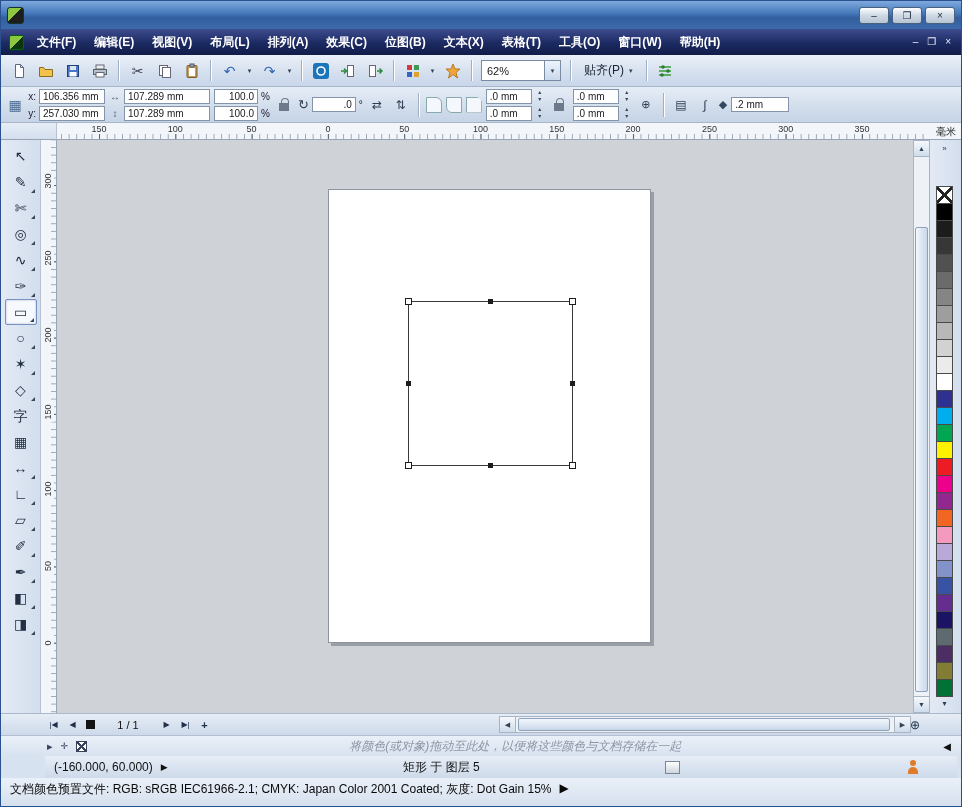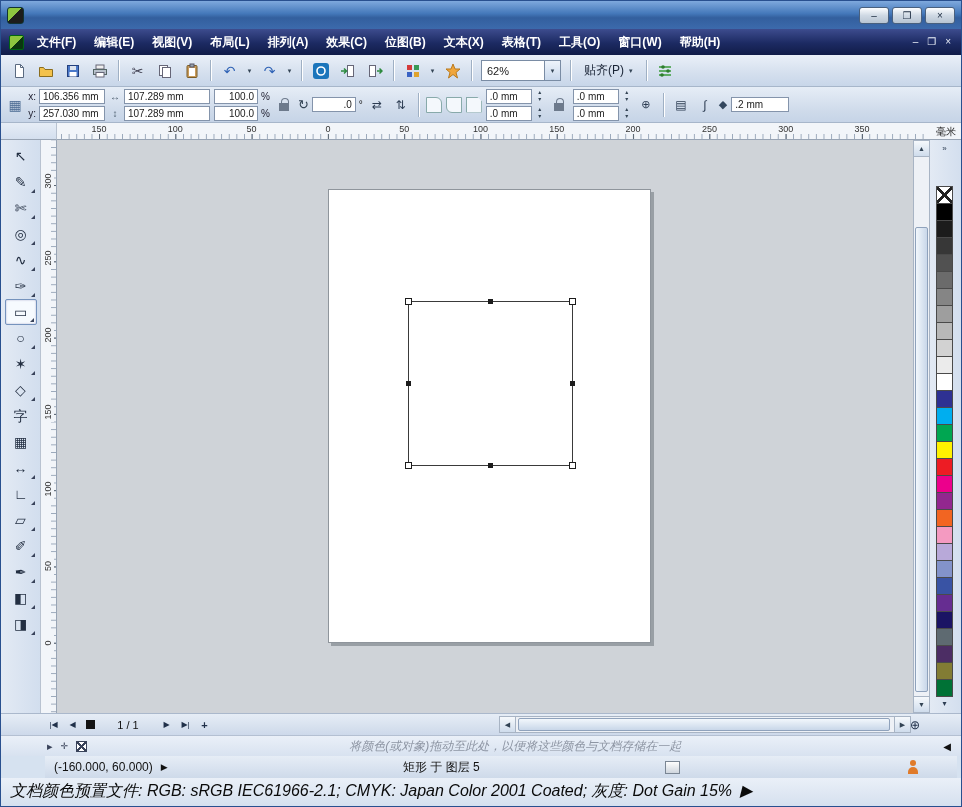--- a/index.html
+++ b/index.html
@@ -178,21 +178,21 @@
   .coords { font-size:12px; color:#111; }
   .tri { margin-left:8px; font-size:9px; color:#111; } .tri::after{content:"▶";}
   .objinfo { position:absolute; left:358px; font-size:12px; color:#111; }
   .proof { position:absolute; left:620px; width:15px; height:13px; border:1px solid #7a8694;
     background:linear-gradient(#fdfdfd,#cfd6de); }
   .person { position:absolute; right:38px; width:12px; height:14px; }
   .person::before { content:""; position:absolute; top:0; left:3px; width:6px; height:6px; border-radius:50%; background:#e07b2a; }
   .person::after { content:""; position:absolute; bottom:0; left:1px; width:10px; height:7px; border-radius:5px 5px 0 0; background:#e07b2a; }
   .status2 { position:absolute; left:0; right:0; top:777px; height:30px;
     background:linear-gradient(#eaf0f8,#d4dfee); display:flex; align-items:flex-start; padding:3px 9px; }
-  .status2 span { font-size:16px; color:#0a0a0a;font-style:italic; }
+  .status2 span { font-size:12px; color:#0a0a0a; }
 </style>
 </head>
 <body>
 
 <div class="window">
 
   <div class="titlebar">
     <span class="app-logo"></span>
     <span class="win-btns">
 

